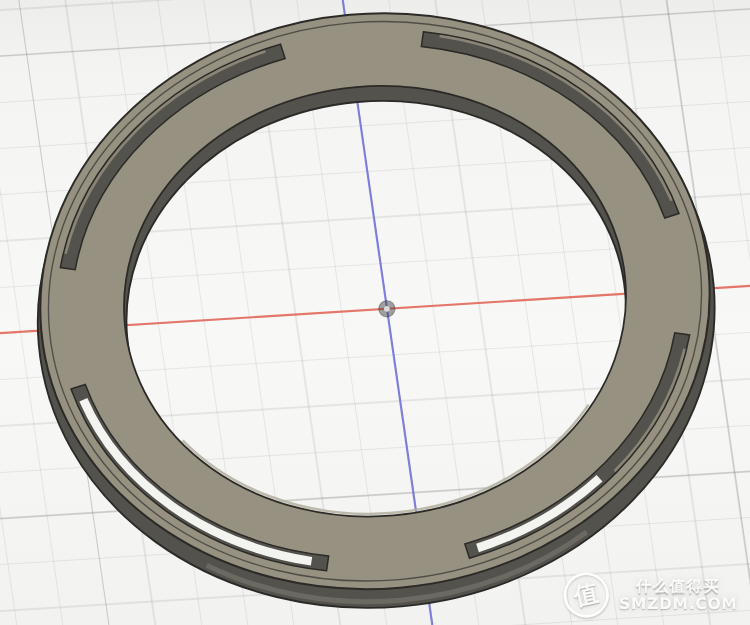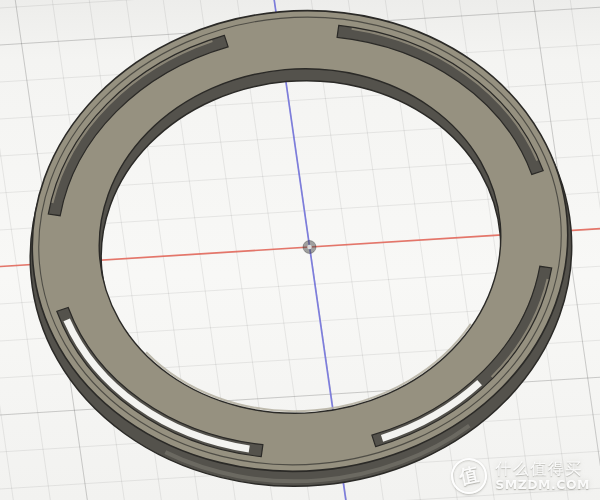--- a/index.html
+++ b/index.html
@@ -31,21 +31,21 @@
     color:rgba(255,255,255,0.92);
     text-shadow:0 1px 1px rgba(125,125,118,0.5),0 0 5px rgba(160,160,152,0.25);
     user-select:none;
   }
   .wm-logo{
     width:32px;height:32px;border:2.5px solid rgba(255,255,255,0.92);
     border-radius:50%;display:flex;align-items:center;justify-content:center;
     font-size:19px;font-weight:bold;transform:rotate(-12deg);
     box-shadow:0 1px 2px rgba(125,125,118,0.45),inset 0 1px 2px rgba(125,125,118,0.35);
   }
-  .wm-cn{font-size:16px;font-weight:normal;letter-spacing:1.5px;line-height:1.1;}
+  .wm-cn{font-size:12px;font-weight:bold;letter-spacing:1.5px;line-height:1.1;text-align:center;}
   .wm-en{font-size:12.5px;font-weight:bold;letter-spacing:0.5px;margin-top:1px;line-height:1;}
 </style>
 </head>
 <body>
 
 <div class="stage">
 
   <div class="grid grid-h"></div>
   <div class="grid grid-v"></div>
 

